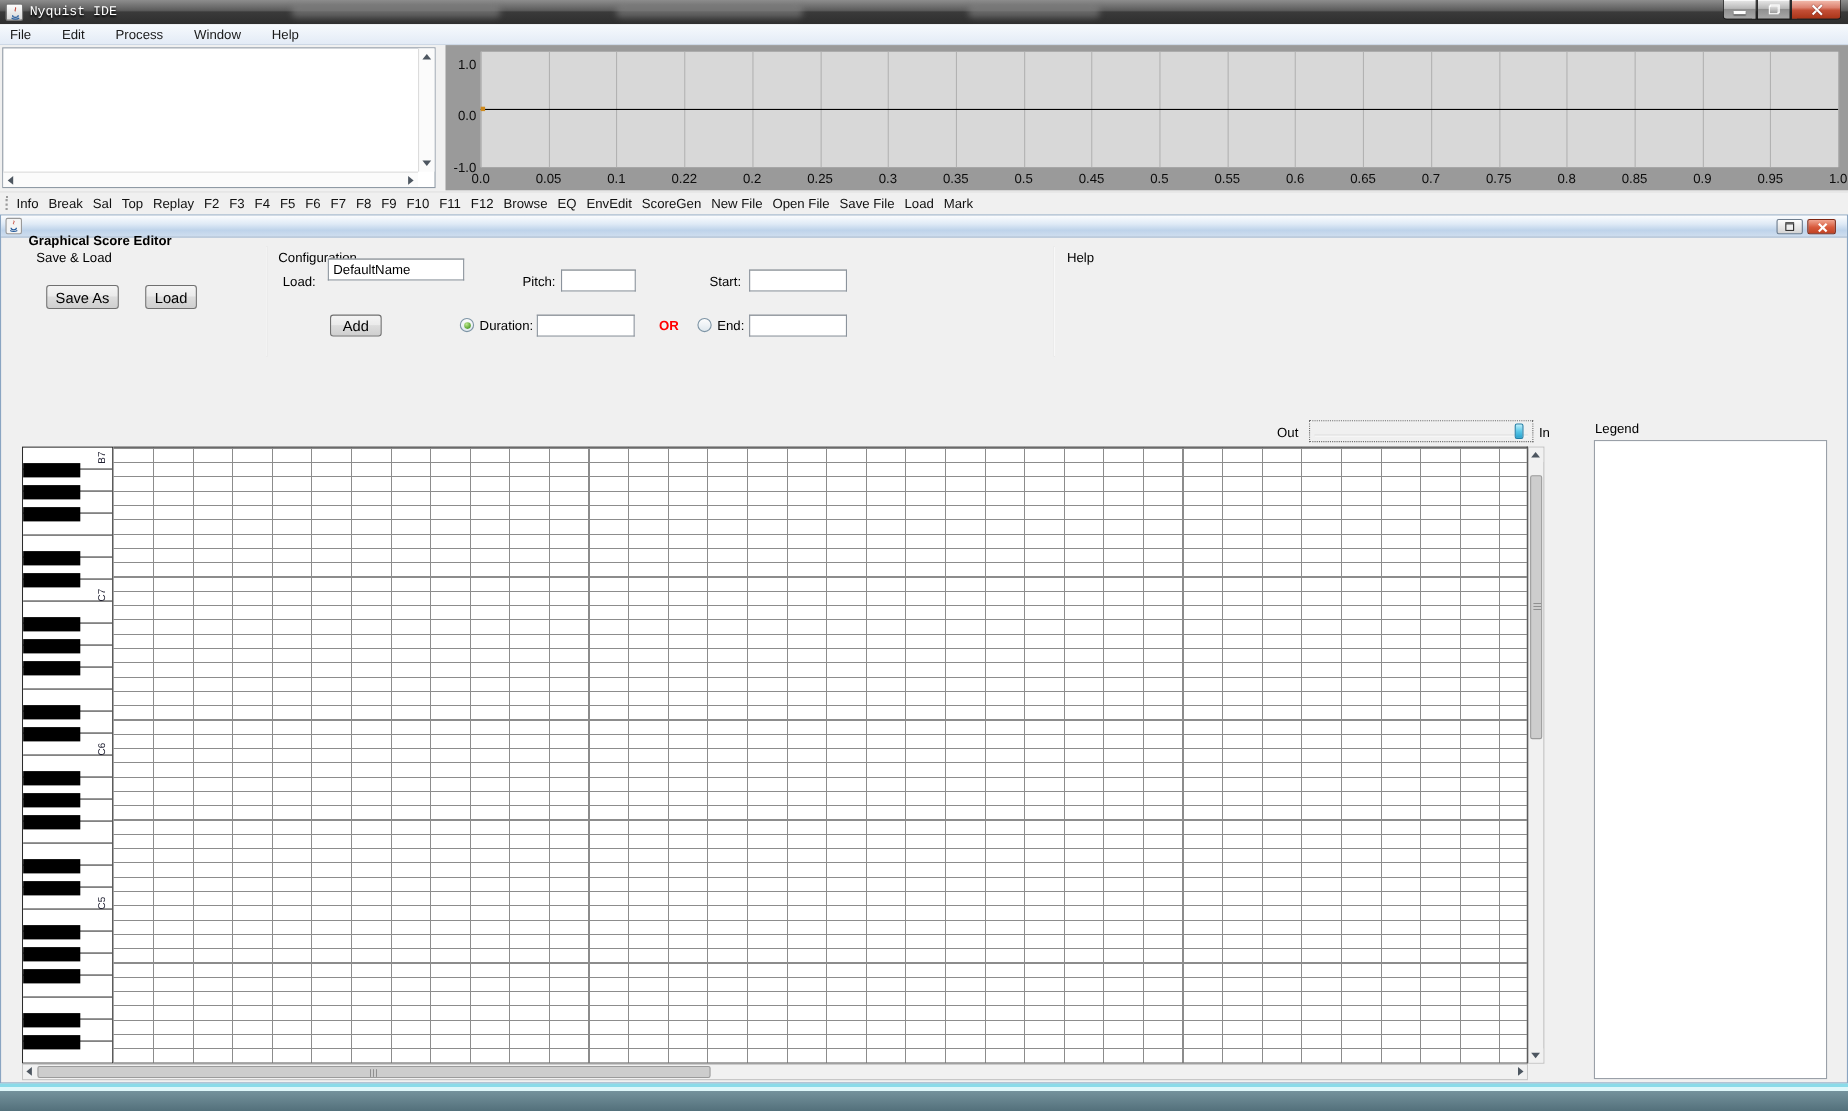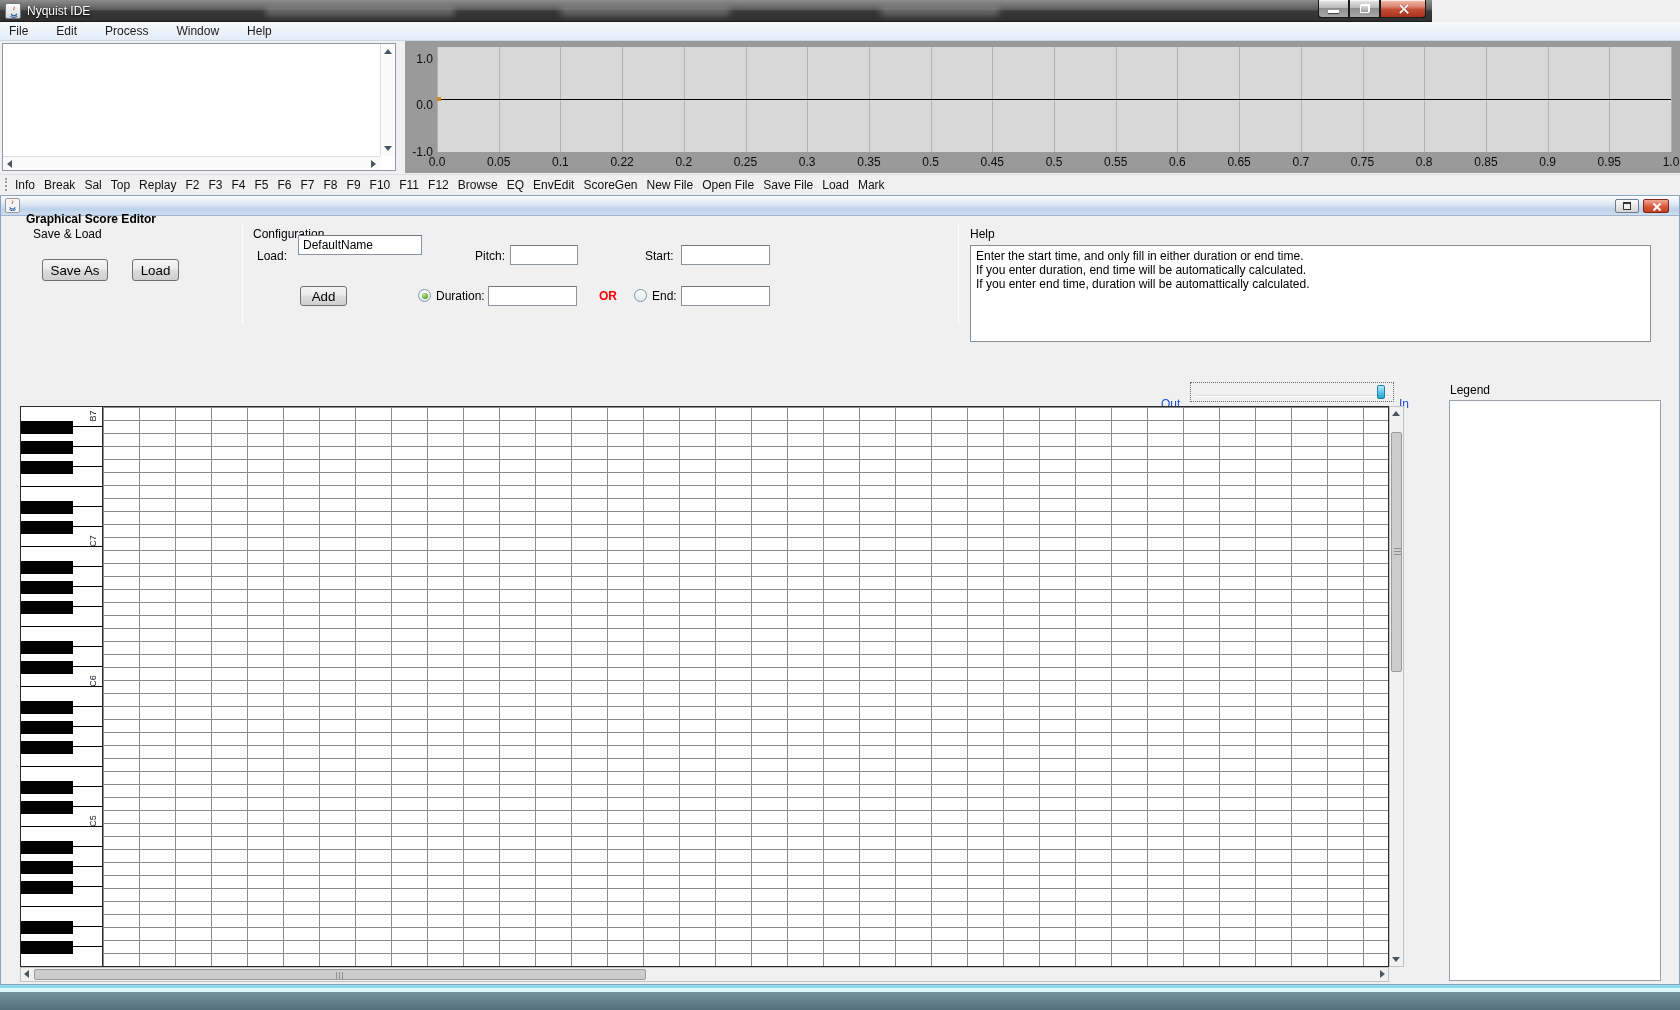--- a/index.html
+++ b/index.html
@@ -1,23 +1,23 @@
 <!DOCTYPE html>
 <html><head>
 <meta charset="utf-8">
 <style>
   * { box-sizing: border-box; margin: 0; padding: 0; }
   html,body { width:1680px; height:1010px; overflow:hidden; }
   body { font-family:"Liberation Sans", sans-serif; font-size:12px; color:#111; background:#f0f0f0; }
   .screen { position:relative; width:1680px; height:1010px; background:#f0f0f0; }
 
   
-  .titlebar { position:absolute; left:0; top:0; width:1432px; height:22px;
+  .titlebar { position:absolute; left:0; top:0; width:1680px; height:22px;
     background:linear-gradient(#8d8d8d,#5c5c5c 45%,#3a3a3a 52%,#2f2f2f);
-    border-bottom:1px solid #1c1c1c; }
+    border-bottom:1px solid #1c1c1c;font-family:Liberation Mono, monospace; }
   .titlebar .app-icon { position:absolute; left:5px; top:3px; width:16px; height:16px;
     background:linear-gradient(#fefefe,#d7d7d7); border:1px solid #777; border-radius:2px; }
   .titlebar .app-icon svg { position:absolute; left:1px; top:1px; }
   .titlebar .title-text { position:absolute; left:27px; top:4px; color:#fff; text-shadow:0 1px 2px #000; }
   .smudge { position:absolute; top:5px; height:11px; border-radius:5px; background:rgba(140,140,140,.55); filter:blur(3px); }
   .win-controls { position:absolute; right:6px; top:0; height:18px; display:flex; }
   .wbtn { width:31px; height:18px; border:1px solid #1a1a1a; border-top:none; display:flex; align-items:center; justify-content:center;
     background:linear-gradient(#e9e9e9,#b9b9b9 45%,#8f8f8f 50%,#a8a8a8); box-shadow:inset 0 1px 0 rgba(255,255,255,.7); }
   .wbtn.first { border-radius:0 0 0 4px; }
   .wbtn.close { width:46px; border-radius:0 0 4px 0;
@@ -85,21 +85,21 @@
     background:linear-gradient(#f4f4f4,#ebebeb 45%,#dddddd 50%,#cfcfcf); display:flex; align-items:center; justify-content:center; }
   .field { position:absolute; height:20px; border:1px solid #8b939c; border-top-color:#6f777f; background:#fff; padding:1px 4px; font:12px "Liberation Sans",sans-serif; }
   .flabel { position:absolute; color:#000; }
   .radio { position:absolute; width:13px; height:13px; border-radius:50%; border:1px solid #7d94a5; background:linear-gradient(#fdfdfd,#dfe8ee); }
   .radio.checked:after { content:""; position:absolute; left:2.6px; top:2.6px; width:6px; height:6px; border-radius:50%;
     background:radial-gradient(circle at 35% 30%, #bfe98e, #58a32f 70%, #3c7d1c); }
   .or-label { position:absolute; font-weight:bold; }
 
   .help-box { position:absolute; background:#fff; border:1px solid #878f98; padding:3px 5px; line-height:14px; color:#000; }
 
-  .zoom-row-label { position:absolute; color:#1d4ed8;margin-top:11px; }
+  .zoom-row-label { position:absolute; color:#000000; }
   .zoom-slider { position:absolute; border:1px dotted #6c6c6c; background:#f0f0f0; }
   .zoom-track { position:absolute; left:4px; right:4px; top:12px; height:2px; background:#dcdcdc; border-bottom:1px solid #fff; }
   .zoom-thumb { position:absolute; top:2px; width:8px; height:14px; border:1px solid #1f7fa8; border-radius:2px;
     background:linear-gradient(#bdeffb,#5cc8e8 50%,#28a3cf); }
 
   .legend-box { position:absolute; background:#fff; border:1px solid #9aa0a8; }
 
   
   .piano-roll { position:absolute; left:19px; top:210px; width:1384px; height:576px; }
   .piano-keys { position:absolute; left:0; top:0; width:83px; height:561px; background:#fff; border:1px solid #2b2b2b; overflow:hidden; }
@@ -296,25 +296,20 @@
     <span class="flabel" style="left:435px;top:93px;">Duration:</span>
     <input class="field" style="left: 487px; top: 90px; width: 89px;" value="">
     <span class="or-label" id="or-label" style="left: 598px; top: 93px; color: rgb(255, 0, 0);">OR</span>
     <span class="radio" style="left:633px;top:93px;"></span>
     <span class="flabel" style="left:651px;top:93px;">End:</span>
     <input class="field" style="left: 680px; top: 90px; width: 89px;" value="">
 
     <div class="vsep" style="left:957px;top:28px;height:100px;"></div>
 
     <span class="section-label" style="left:969px;top:31px;">Help</span>
-    <div class="help-box" style="left:969px;top:49px;width:681px;height:97px;">
-      <div>Enter the start time, and only fill in either duration or end time.</div>
-      <div>If you enter duration, end time will be automatically calculated.</div>
-      <div>If you enter end time, duration will be automattically calculated.</div>
-    </div>
 
     <span class="zoom-row-label" style="left:1160px;top:190px;">Out</span>
     <div class="zoom-slider" style="left:1189px;top:186px;width:204px;height:20px;">
       <div class="zoom-track"></div>
       <div class="zoom-thumb" id="zoom-thumb" style="left: calc(95% - 6px);"></div>
     </div>
     <span class="zoom-row-label" style="left:1398px;top:190px;">In</span>
 
     <span class="section-label" style="left:1449px;top:187px;">Legend</span>
     <div class="legend-box" style="left:1448px;top:204px;width:212px;height:581px;"></div>

